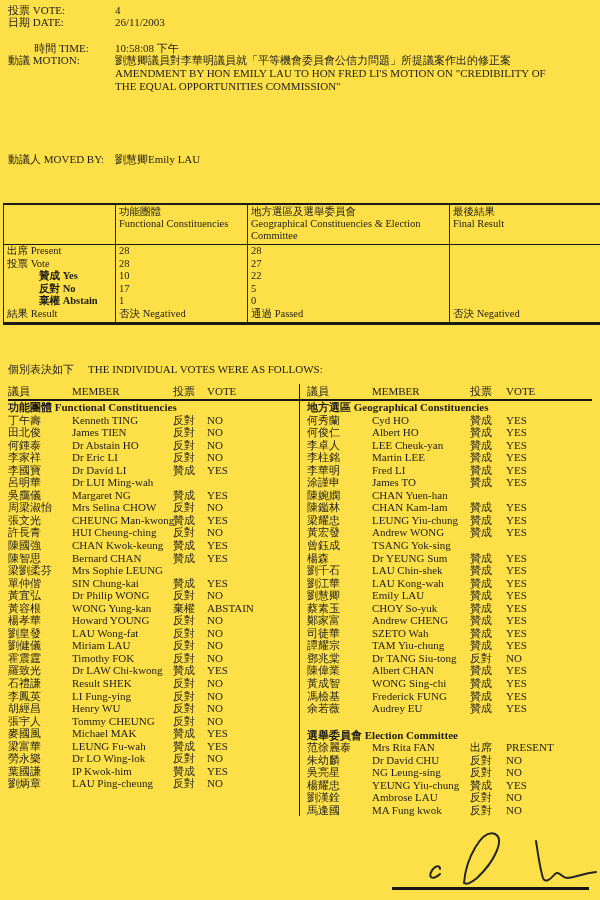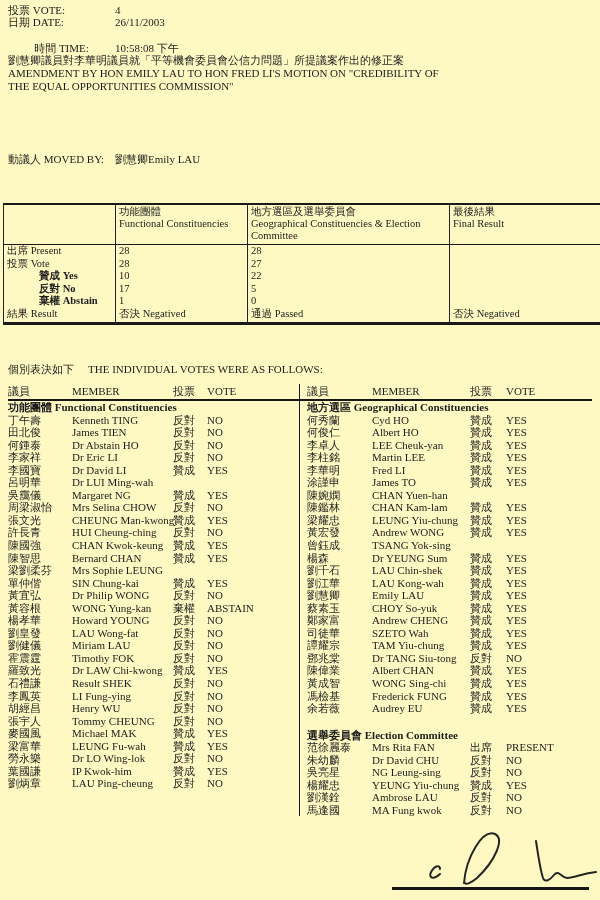--- a/index.html
+++ b/index.html
@@ -1,18 +1,18 @@
 <!DOCTYPE html>
 <html><head>
 <meta charset="utf-8">
 <style>
   html,body{margin:0;padding:0;background:#e8e8e6;}
   #page{
     position:relative;width:600px;height:900px;margin:0 auto;
-    background:#fef9c3;color:#1c1c1c;
+    background:#fde047;color:#1c1c1c;
     font-family:"Liberation Serif","DejaVu Serif",serif;
     font-size:11px;line-height:12.5px;overflow:hidden;
   }
   
   .hdr-row{position:absolute;left:8px;display:flex;white-space:nowrap;}
   .hdr-label{width:107px;flex:0 0 107px;}
   #hdr-vote{top:4px;} #hdr-date{top:16px;} #hdr-time{top:42px;text-align:center;}
   #motion{position:absolute;left:8px;top:54px;display:flex;}
   #motion .hdr-label{width:107px;flex:0 0 107px;}
   .motion-lines{width:455px;line-height:13px;}
@@ -69,20 +69,21 @@
   <div class="hdr-row" id="hdr-date">
     <span class="hdr-label">日期 DATE:</span>
     <span>26/11/2003</span>
   </div>
   <div class="hdr-row" id="hdr-time">
     <span class="hdr-label">時間 TIME:</span>
     <span>10:58:08 下午</span>
   </div>
 
   <div id="motion">
+    <span class="hdr-label">動議 MOTION:</span>
     <div class="motion-lines">
       <div>劉慧卿議員對李華明議員就「平等機會委員會公信力問題」所提議案作出的修正案</div>
       <div>AMENDMENT BY HON EMILY LAU TO HON FRED LI'S MOTION ON "CREDIBILITY OF</div>
       <div>THE EQUAL OPPORTUNITIES COMMISSION"</div>
     </div>
   </div>
 
   <div id="movedby">
     <span class="hdr-label">動議人 MOVED BY:</span>
     <span>劉慧卿Emily LAU</span>

